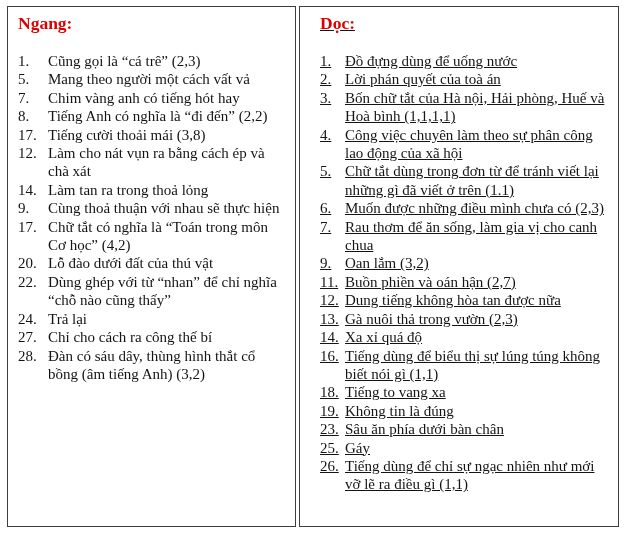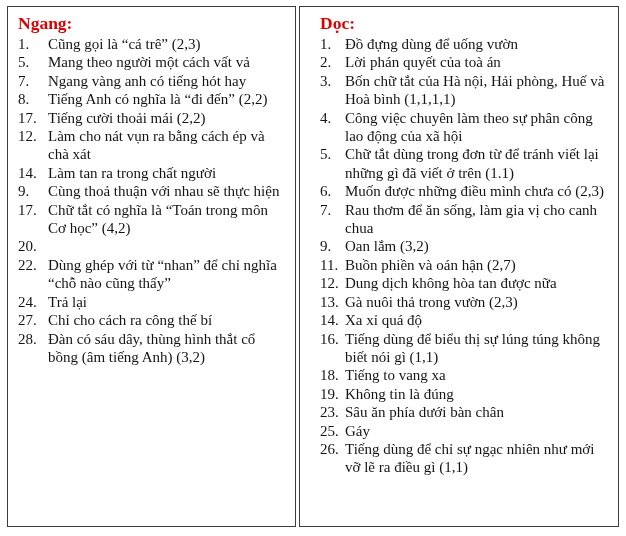--- a/index.html
+++ b/index.html
@@ -15,29 +15,29 @@
     position: absolute;
     top: 6px;
     height: 521px;
     box-sizing: border-box;
     border: 1.5px solid #3d3d3d;
     background: #ffffff;
     color: #141414;
     overflow: hidden;
   }
   .panel.across { left: 7px;   width: 289px; }
-  .panel.down   { left: 299px; width: 320px; }
+  .panel.down   { left: 299px; width: 320px; text-decoration: underline; }
   .panel-inner { padding: 5px 5px 0 10px; }
   .panel.down .panel-inner { padding-left: 20px; }
   .panel-title {
     color: #dd0000;
     font-weight: bold;
     font-size: 17.5px;
     line-height: 22px;
-    margin: 0 0 1px 0;
+    margin: 0 0 18px 0;
   }
   .clue {
     display: flex;
     font-size: 15px;
     line-height: 18.4px;
   }
   .clue-num { flex: 0 0 30px; }
   .panel.down .clue-num { flex: 0 0 25px; }
   .clue-text { flex: 1; padding-right: 2px; }
 </style>
@@ -56,55 +56,56 @@
             <span class="clue-text">Cũng gọi là “cá trê” (2,3)</span>
           </div>
 
           <div class="clue">
             <span class="clue-num">5.</span>
             <span class="clue-text">Mang theo người một cách vất vả</span>
           </div>
 
           <div class="clue">
             <span class="clue-num">7.</span>
-            <span class="clue-text">Ngang vàng anh có tiếng hót hay</span>
+            <span class="clue-text">Chim vàng anh có tiếng hót hay</span>
           </div>
 
           <div class="clue">
             <span class="clue-num">8.</span>
             <span class="clue-text">Tiếng Anh có nghĩa là “đi đến” (2,2)</span>
           </div>
 
           <div class="clue">
             <span class="clue-num">17.</span>
-            <span class="clue-text">Tiếng cười thoải mái (2,2)</span>
+            <span class="clue-text">Tiếng cười thoải mái (3,8)</span>
           </div>
 
           <div class="clue">
             <span class="clue-num">12.</span>
             <span class="clue-text">Làm cho nát vụn ra bằng cách ép và chà xát</span>
           </div>
 
           <div class="clue">
             <span class="clue-num">14.</span>
-            <span class="clue-text">Làm tan ra trong chất người</span>
+            <span class="clue-text">Làm tan ra trong thoả lỏng</span>
           </div>
 
           <div class="clue">
             <span class="clue-num">9.</span>
             <span class="clue-text">Cùng thoả thuận với nhau sẽ thực hiện</span>
           </div>
 
           <div class="clue">
             <span class="clue-num">17.</span>
             <span class="clue-text">Chữ tắt có nghĩa là “Toán trong môn Cơ học” (4,2)</span>
           </div>
 
           <div class="clue">
             <span class="clue-num">20.</span>
+            <span class="clue-text">Lỗ đào dưới đất của thú vật</span>
           </div>
 
           <div class="clue">
             <span class="clue-num">22.</span>
             <span class="clue-text">Dùng ghép với từ “nhan” để chỉ nghĩa “chỗ nào cũng thấy”</span>
           </div>
 
           <div class="clue">
             <span class="clue-num">24.</span>
             <span class="clue-text">Trả lại</span>
@@ -123,21 +124,21 @@
     </div>
   </div>
 
   <div class="panel down">
     <div class="panel-inner">
       <h2 class="panel-title">Dọc:</h2>
       <div>
 
           <div class="clue">
             <span class="clue-num">1.</span>
-            <span class="clue-text">Đồ đựng dùng để uống vườn</span>
+            <span class="clue-text">Đồ đựng dùng để uống nước</span>
           </div>
 
           <div class="clue">
             <span class="clue-num">2.</span>
             <span class="clue-text">Lời phán quyết của toà án</span>
           </div>
 
           <div class="clue">
             <span class="clue-num">3.</span>
             <span class="clue-text">Bốn chữ tắt của Hà nội, Hải phòng, Huế và Hoà bình (1,1,1,1)</span>
@@ -168,21 +169,21 @@
             <span class="clue-text">Oan lắm (3,2)</span>
           </div>
 
           <div class="clue">
             <span class="clue-num">11.</span>
             <span class="clue-text">Buồn phiền và oán hận (2,7)</span>
           </div>
 
           <div class="clue">
             <span class="clue-num">12.</span>
-            <span class="clue-text">Dung dịch không hòa tan được nữa</span>
+            <span class="clue-text">Dung tiếng không hòa tan được nữa</span>
           </div>
 
           <div class="clue">
             <span class="clue-num">13.</span>
             <span class="clue-text">Gà nuôi thả trong vườn (2,3)</span>
           </div>
 
           <div class="clue">
             <span class="clue-num">14.</span>
             <span class="clue-text">Xa xỉ quá độ</span>

